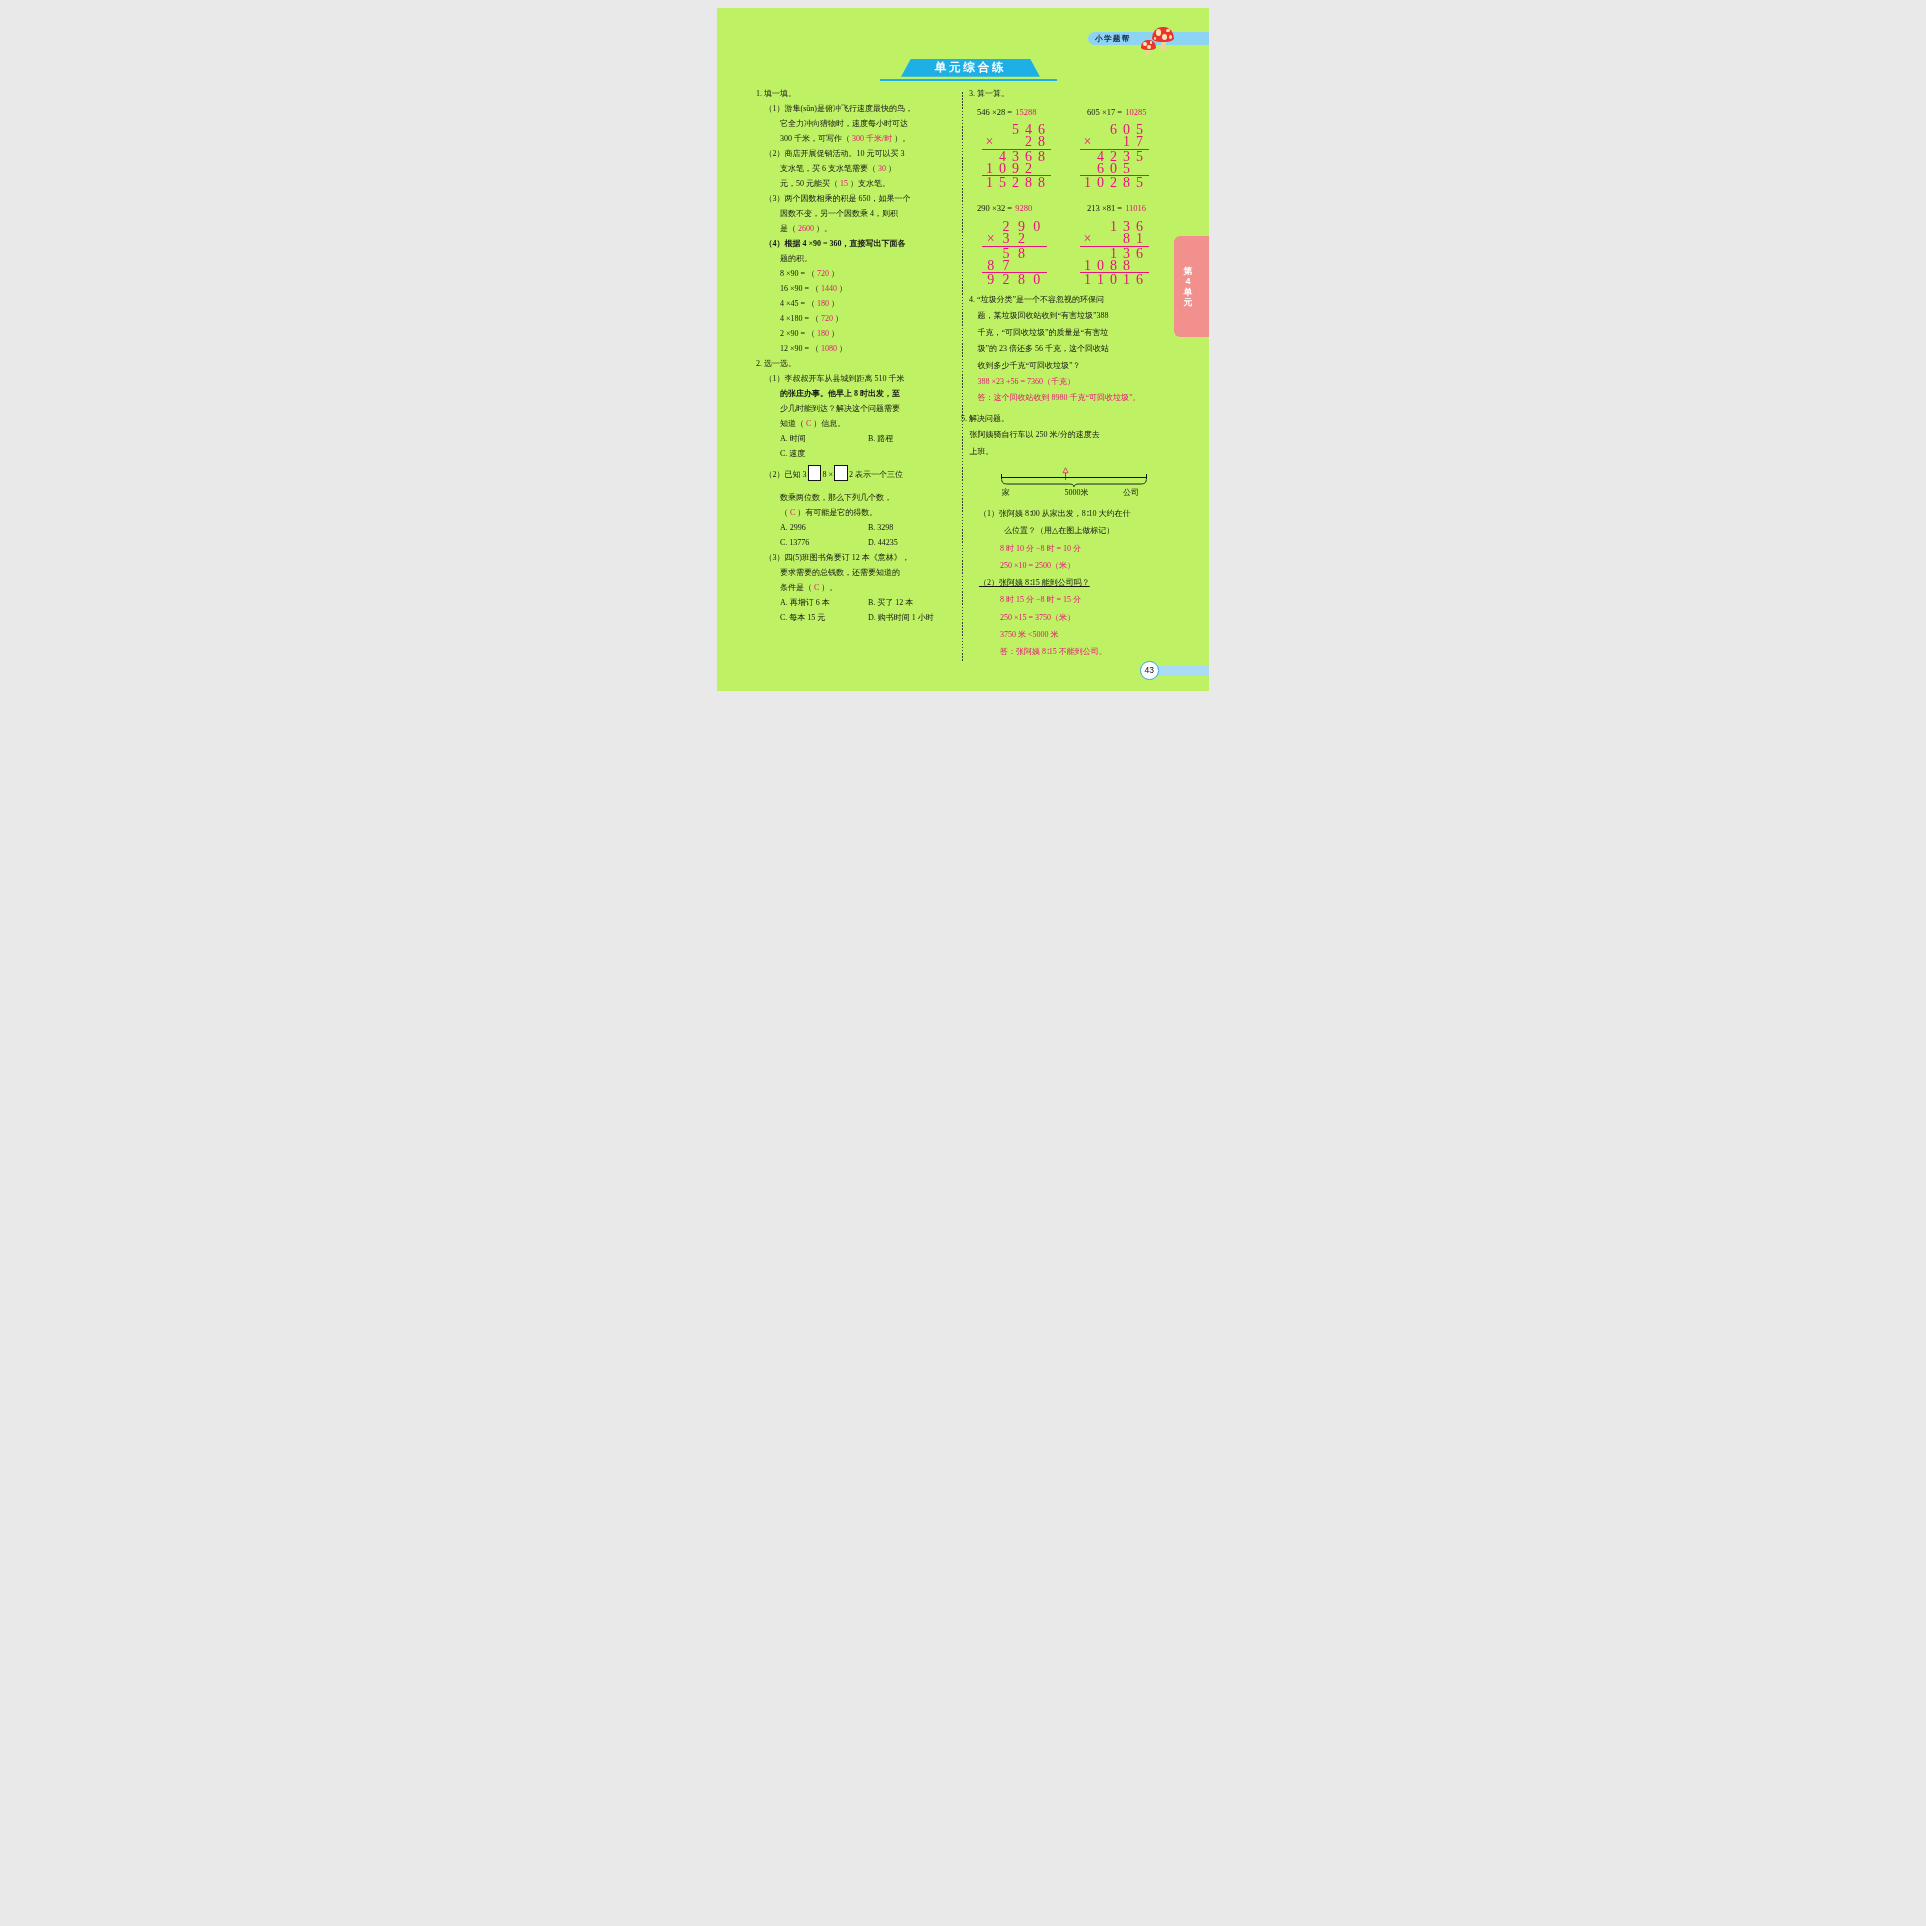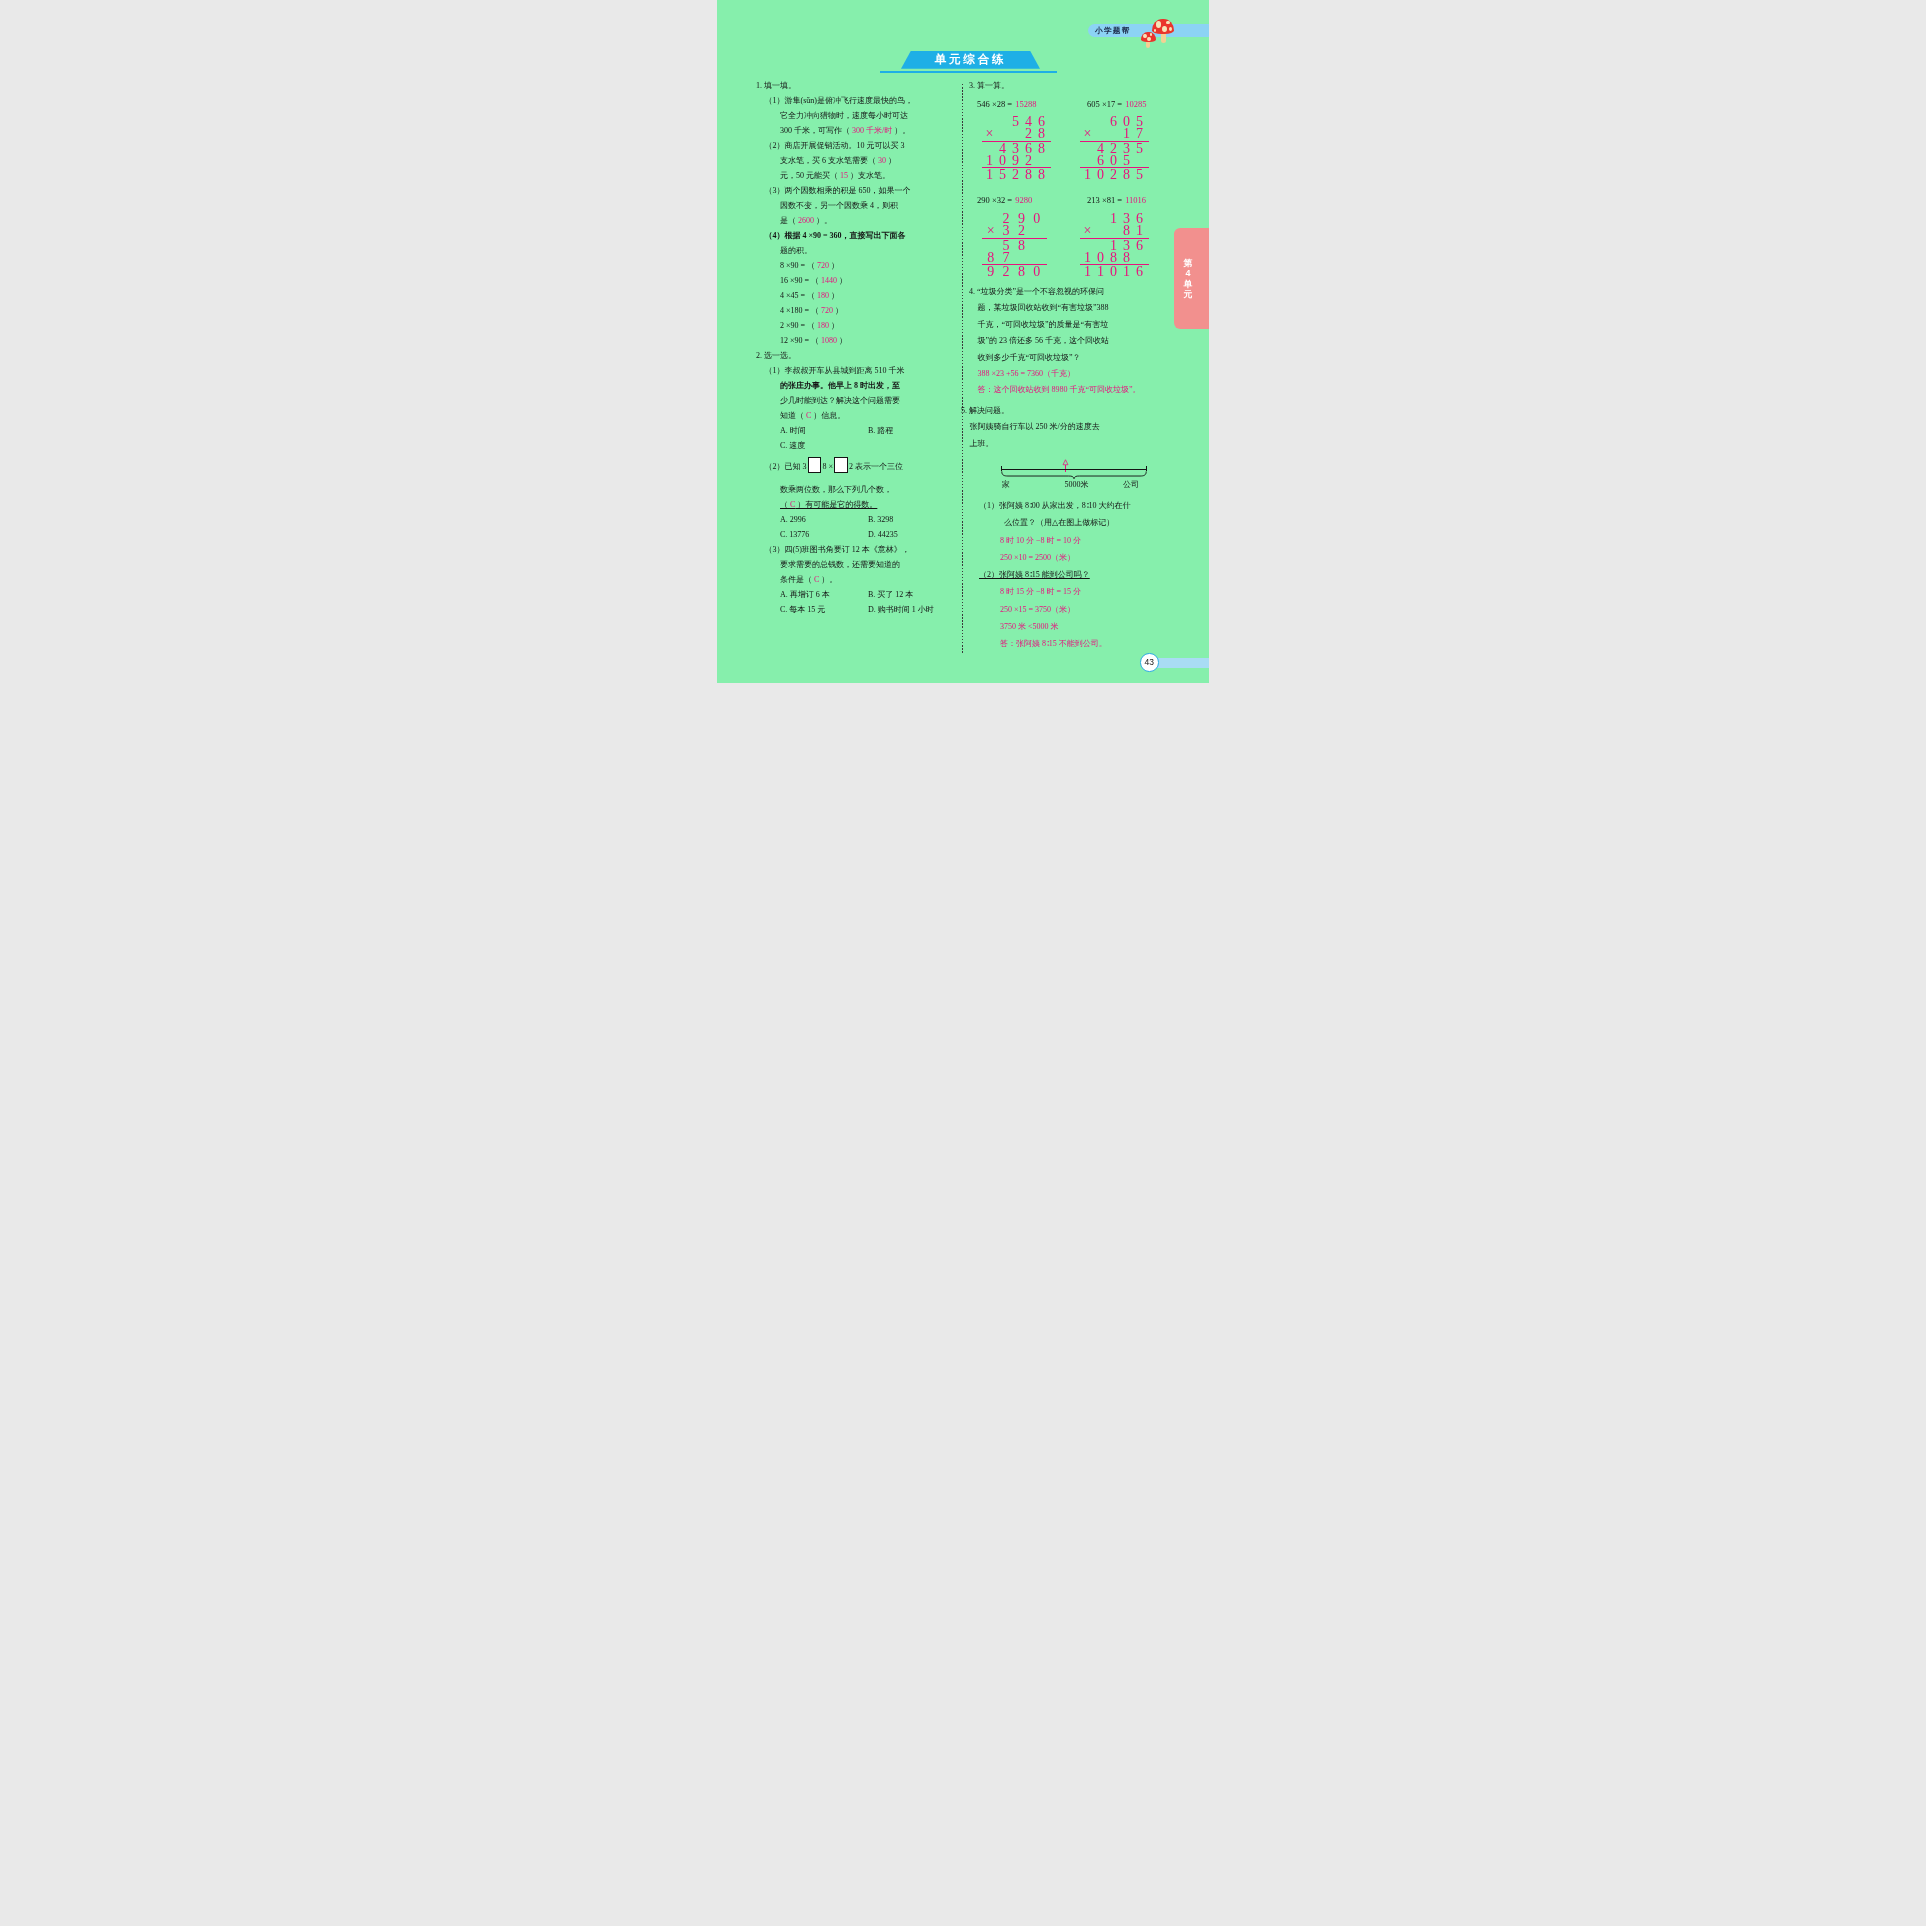--- a/index.html
+++ b/index.html
@@ -1,17 +1,17 @@
 <!DOCTYPE html>
 <html style="font-size:6.2px"><head>
 <meta charset="utf-8">
 <title>单元综合练</title>
 <style>
   html,body{margin:0;padding:0;background:#e9e9e9;}
-  .page{position:relative;width:492px;height:683px;margin:0 auto;background:#86efac;overflow:hidden;
+  .page{position:relative;width:492px;height:683px;margin:8px auto;background:#bef264;overflow:hidden;
         font-family:"Liberation Serif","DejaVu Serif",serif;color:#141414;}
 
   
   .brand-bar{position:absolute;left:371px;right:0;top:23.5px;height:13px;background:#8cd3f4;
              border-radius:6.5px 0 0 6.5px;}
   .brand-bar .brand-text{display:inline-block;padding-left:7px;line-height:13px;
              font-family:"Liberation Sans",sans-serif;font-weight:bold;font-size:7.7px;
              letter-spacing:1.2px;color:#1c2b4a;}
   .mush{position:absolute;}
   .mush .stem{position:absolute;background:#f3d193;border-radius:1.9px 1.9px 2.7px 2.7px;}
@@ -138,21 +138,21 @@
       <div class="line" style="padding-left: 24px;">12 ×90 = （ <span class="pink">1080</span> ）</div>
       <div class="line" style="padding-left: 0px;">2. 选一选。</div>
       <div class="line" style="padding-left: 8.5px;">（1）李叔叔开车从县城到距离 510 千米</div>
       <div class="line" style="padding-left: 24px; font-weight: bold;">的张庄办事。他早上 8 时出发，至</div>
       <div class="line" style="padding-left: 24px;">少几时能到达？解决这个问题需要</div>
       <div class="line" style="padding-left: 24px;">知道（ <span class="pink">C</span> ）信息。</div>
       <div class="line" style="padding-left: 24px;"><span class="optA">A. 时间</span><span class="optB">B. 路程</span></div>
       <div class="line" style="padding-left: 24px;">C. 速度</div>
       <div class="line tall" style="padding-left: 8.5px;">（2）已知 3<span class="box"></span>8 ×<span class="box"></span>2 表示一个三位</div>
       <div class="line" style="padding-left: 24px;">数乘两位数，那么下列几个数，</div>
-      <div class="line" style="padding-left: 24px; text-decoration: underline;">（ <span class="pink">C</span> ）有可能是它的得数。</div>
+      <div class="line" style="padding-left: 24px;">（ <span class="pink">C</span> ）有可能是它的得数。</div>
       <div class="line" style="padding-left: 24px;"><span class="optA">A. 2996</span><span class="optB">B. 3298</span></div>
       <div class="line" style="padding-left: 24px;"><span class="optA">C. 13776</span><span class="optB">D. 44235</span></div>
       <div class="line" style="padding-left: 8.5px;">（3）四(5)班图书角要订 12 本《意林》，</div>
       <div class="line" style="padding-left: 24px;">要求需要的总钱数，还需要知道的</div>
       <div class="line" style="padding-left: 24px;">条件是（ <span class="pink">C</span> ）。</div>
       <div class="line" style="padding-left: 24px;"><span class="optA">A. 再增订 6 本</span><span class="optB">B. 买了 12 本</span></div>
       <div class="line" style="padding-left: 24px;"><span class="optA">C. 每本 15 元</span><span class="optB">D. 购书时间 1 小时</span></div>
     </div>
 
   <div class="tgroup" id="rhead" style="left:252px;top:78px;width:216px;">

